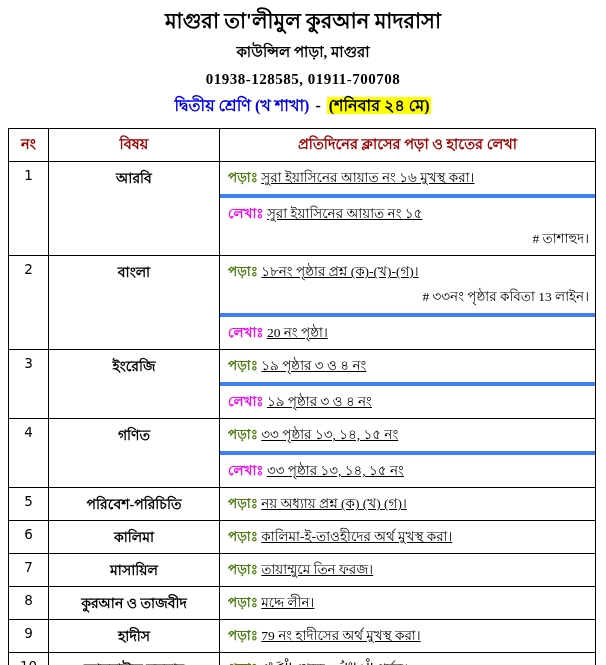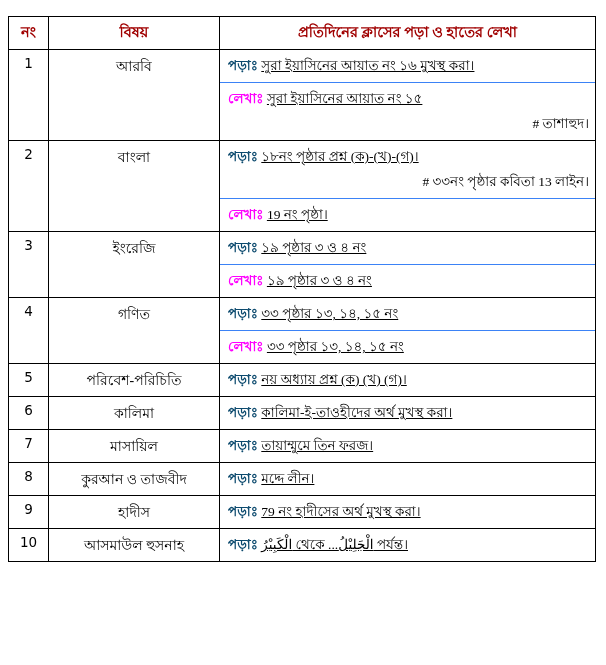--- a/index.html
+++ b/index.html
@@ -43,39 +43,49 @@
   col.c-sub { width: 171px; }
 
   .no-cell {
     text-align: center;
     font-size: 13.5px;
     padding-top: 5px;
     font-family: "DejaVu Sans", sans-serif;
   }
   .subject-cell {
     text-align: center;
-    font-weight: normal;
+    font-weight: bold;
     font-size: 14px;
     padding-top: 5px;
   }
   .content-cell { padding: 0; }
 
   .section { padding: 5px 6px 4px 8px; min-height: 29px; }
-  .section + .section { border-top: 1px solid #3b82f6; }
+  .section + .section { border-top: 4px solid #3b82f6; }
   .lbl { font-weight: bold; font-size: 13.5px; }
-  .lbl-pora  { color: #0c4a6e; }
+  .lbl-pora  { color: #4d7c0f; }
   .lbl-lekha { color: #ff00ff; }
   .line-text { font-size: 13.5px; text-decoration: underline; }
   .cont-line { font-size: 13.5px; padding-left: 40px; margin-top: 2px; text-align: right; }
 </style>
 </head>
 <body>
 
 <div class="page">
 
+  <header>
+    <div class="title">মাগুরা তা'লীমুল কুরআন মাদরাসা</div>
+    <div class="subtitle">কাউন্সিল পাড়া, মাগুরা</div>
+    <div class="phones">01938-128585, 01911-700708</div>
+    <div class="classline">
+      <span class="class-label">দ্বিতীয় শ্রেণি (খ শাখা)</span>
+      <span class="class-sep">-</span>
+      <span class="date-label">(শনিবার ২৪ মে)</span>
+    </div>
+  </header>
 
   <table>
     <colgroup>
       <col class="c-no">
         <col class="c-sub">
         <col class="c-content">
     </colgroup>
     <thead>
       <tr>
         <th>নং</th>
@@ -91,21 +101,21 @@
             <div class="section"><span class="lbl lbl-pora">পড়াঃ </span><span class="line-text">সুরা ইয়াসিনের আয়াত নং ১৬ মুখস্থ করা।</span></div>
             <div class="section"><span class="lbl lbl-lekha">লেখাঃ </span><span class="line-text">সুরা ইয়াসিনের আয়াত নং ১৫</span><div class="cont-line"># তাশাহুদ।</div></div>
           </td>
   </tr>
 
   <tr>
     <td class="no-cell">2</td>
     <td class="subject-cell">বাংলা</td>
     <td class="content-cell">
             <div class="section"><span class="lbl lbl-pora">পড়াঃ </span><span class="line-text">১৮নং পৃষ্ঠার প্রশ্ন (ক)-(খ)-(গ)।</span><div class="cont-line"># ৩৩নং পৃষ্ঠার কবিতা 13 লাইন।</div></div>
-            <div class="section"><span class="lbl lbl-lekha">লেখাঃ </span><span class="line-text">19 নং পৃষ্ঠা।</span></div>
+            <div class="section"><span class="lbl lbl-lekha">লেখাঃ </span><span class="line-text">20 নং পৃষ্ঠা।</span></div>
           </td>
   </tr>
 
   <tr>
     <td class="no-cell">3</td>
     <td class="subject-cell">ইংরেজি</td>
     <td class="content-cell">
             <div class="section"><span class="lbl lbl-pora">পড়াঃ </span><span class="line-text">১৯ পৃষ্ঠার ৩ ও ৪ নং</span></div>
             <div class="section"><span class="lbl lbl-lekha">লেখাঃ </span><span class="line-text">১৯ পৃষ্ঠার ৩ ও ৪ নং</span></div>
           </td>

